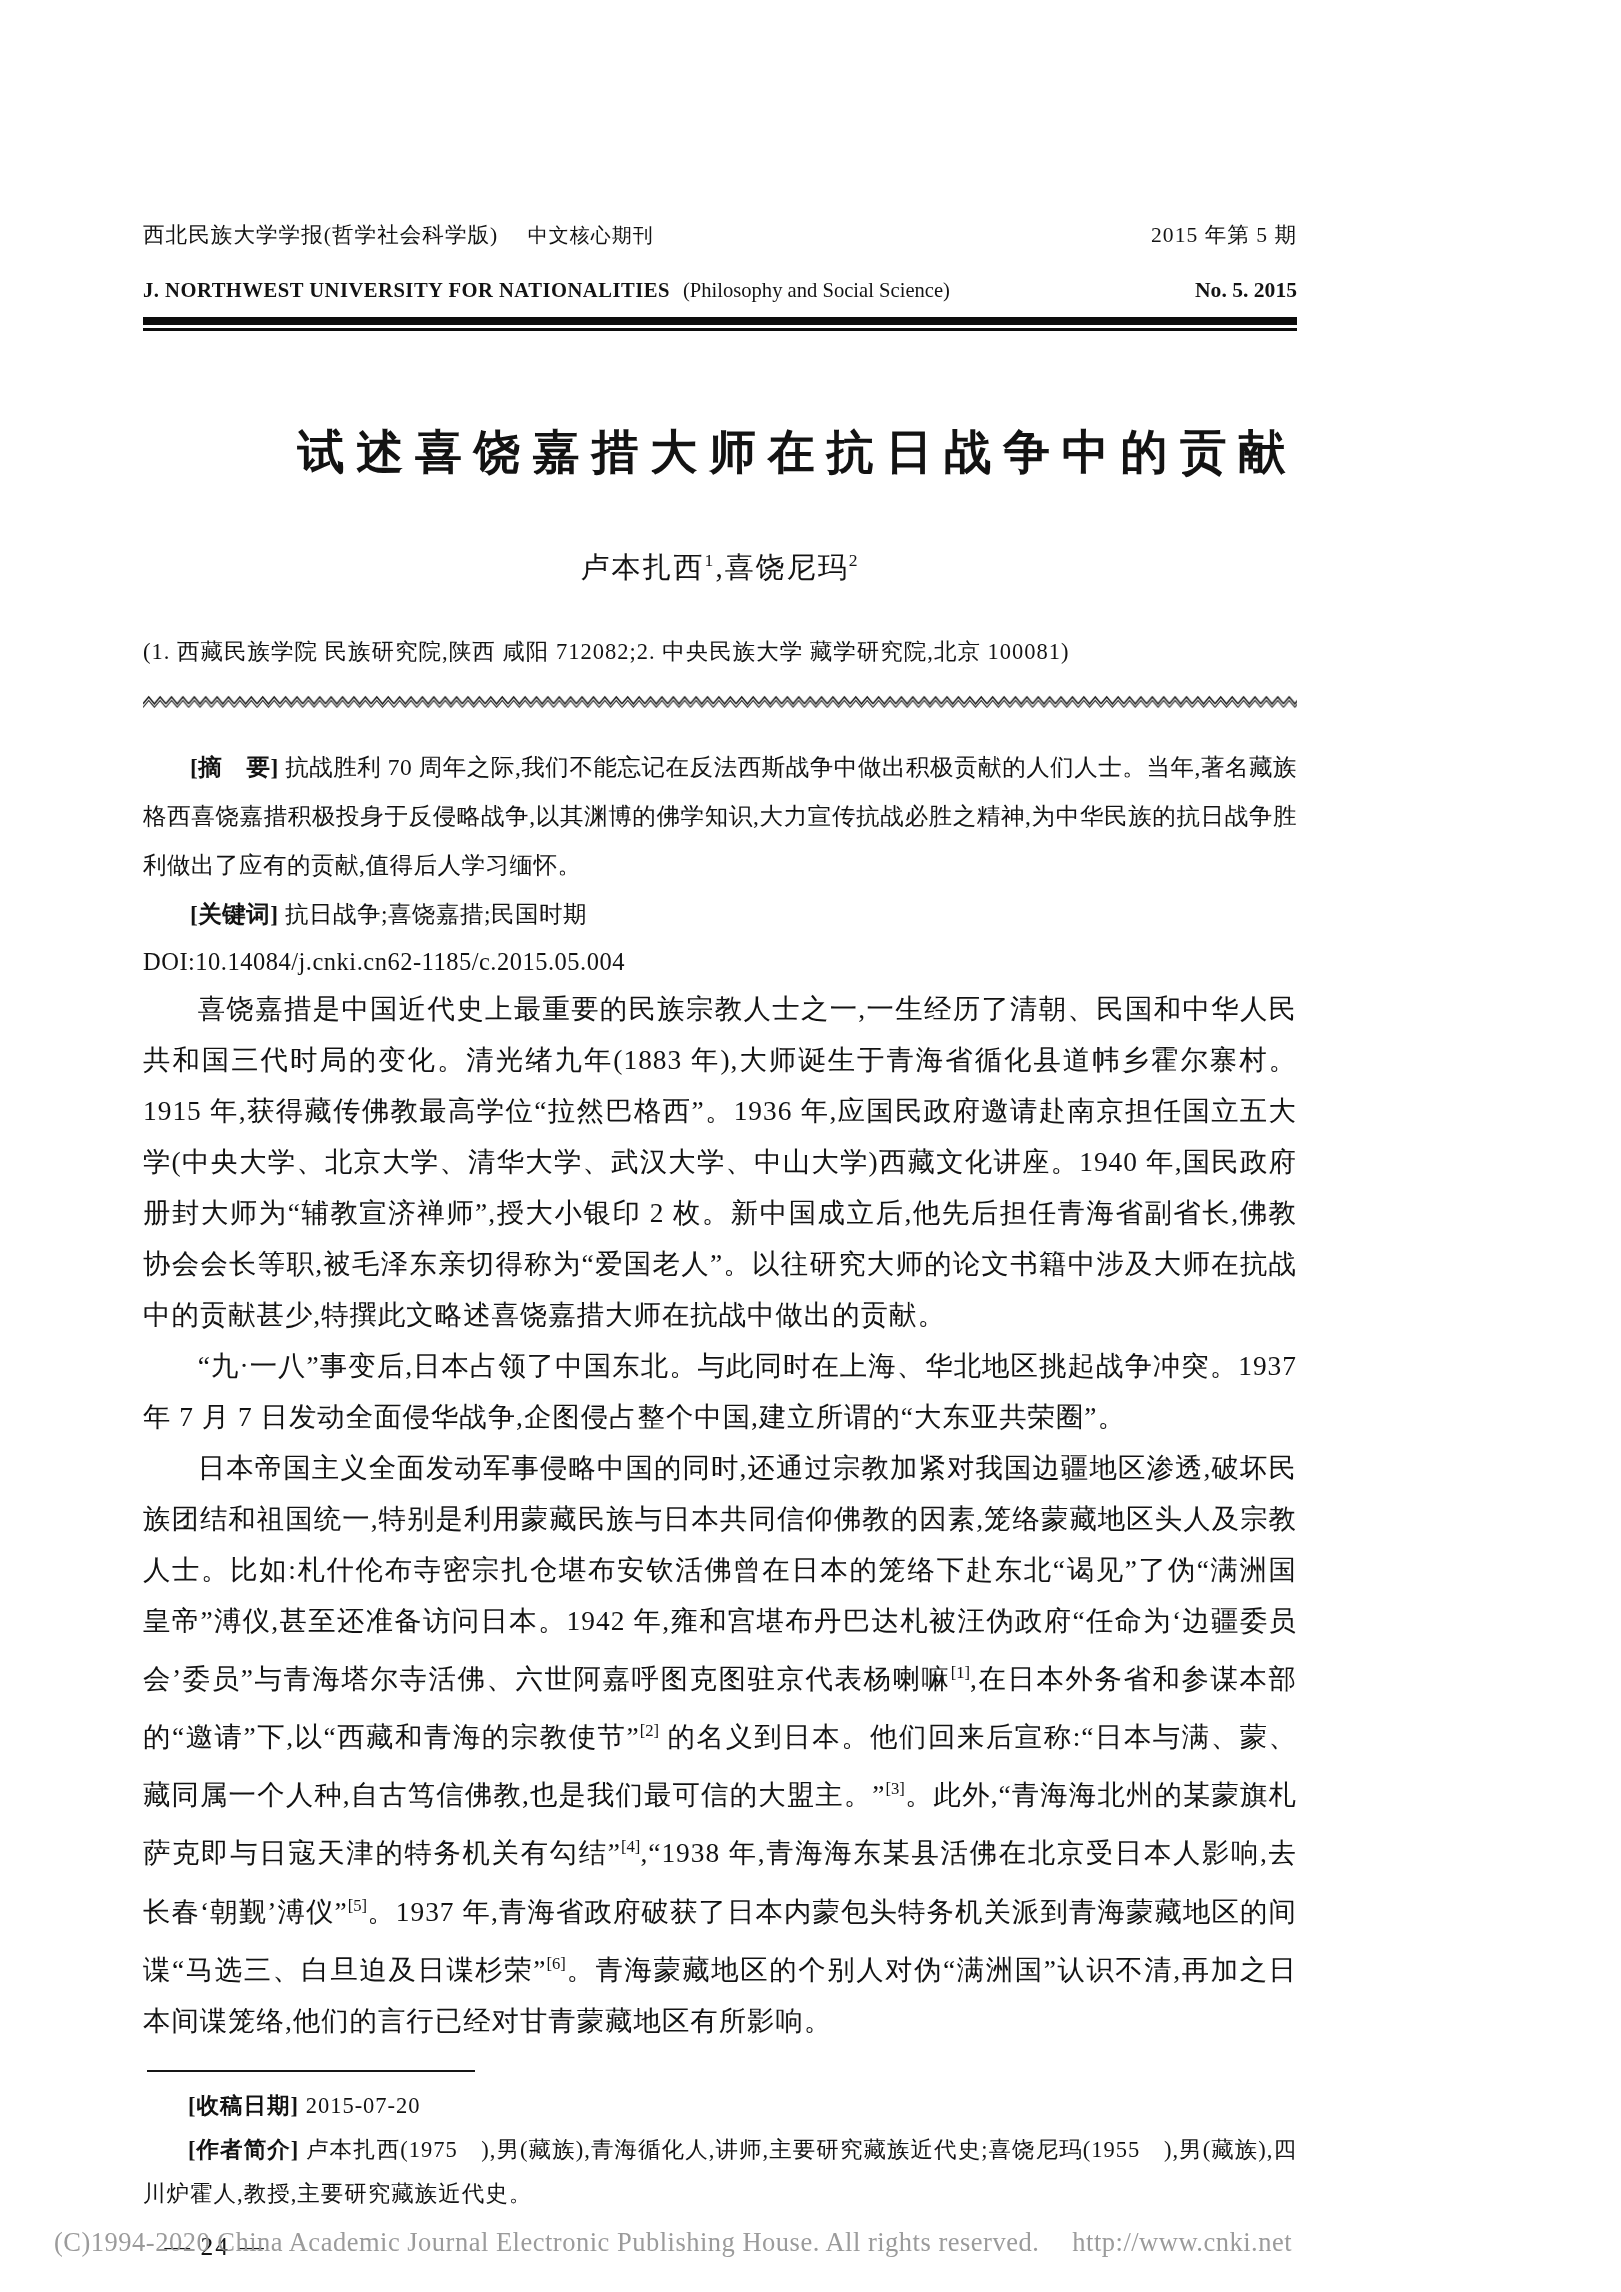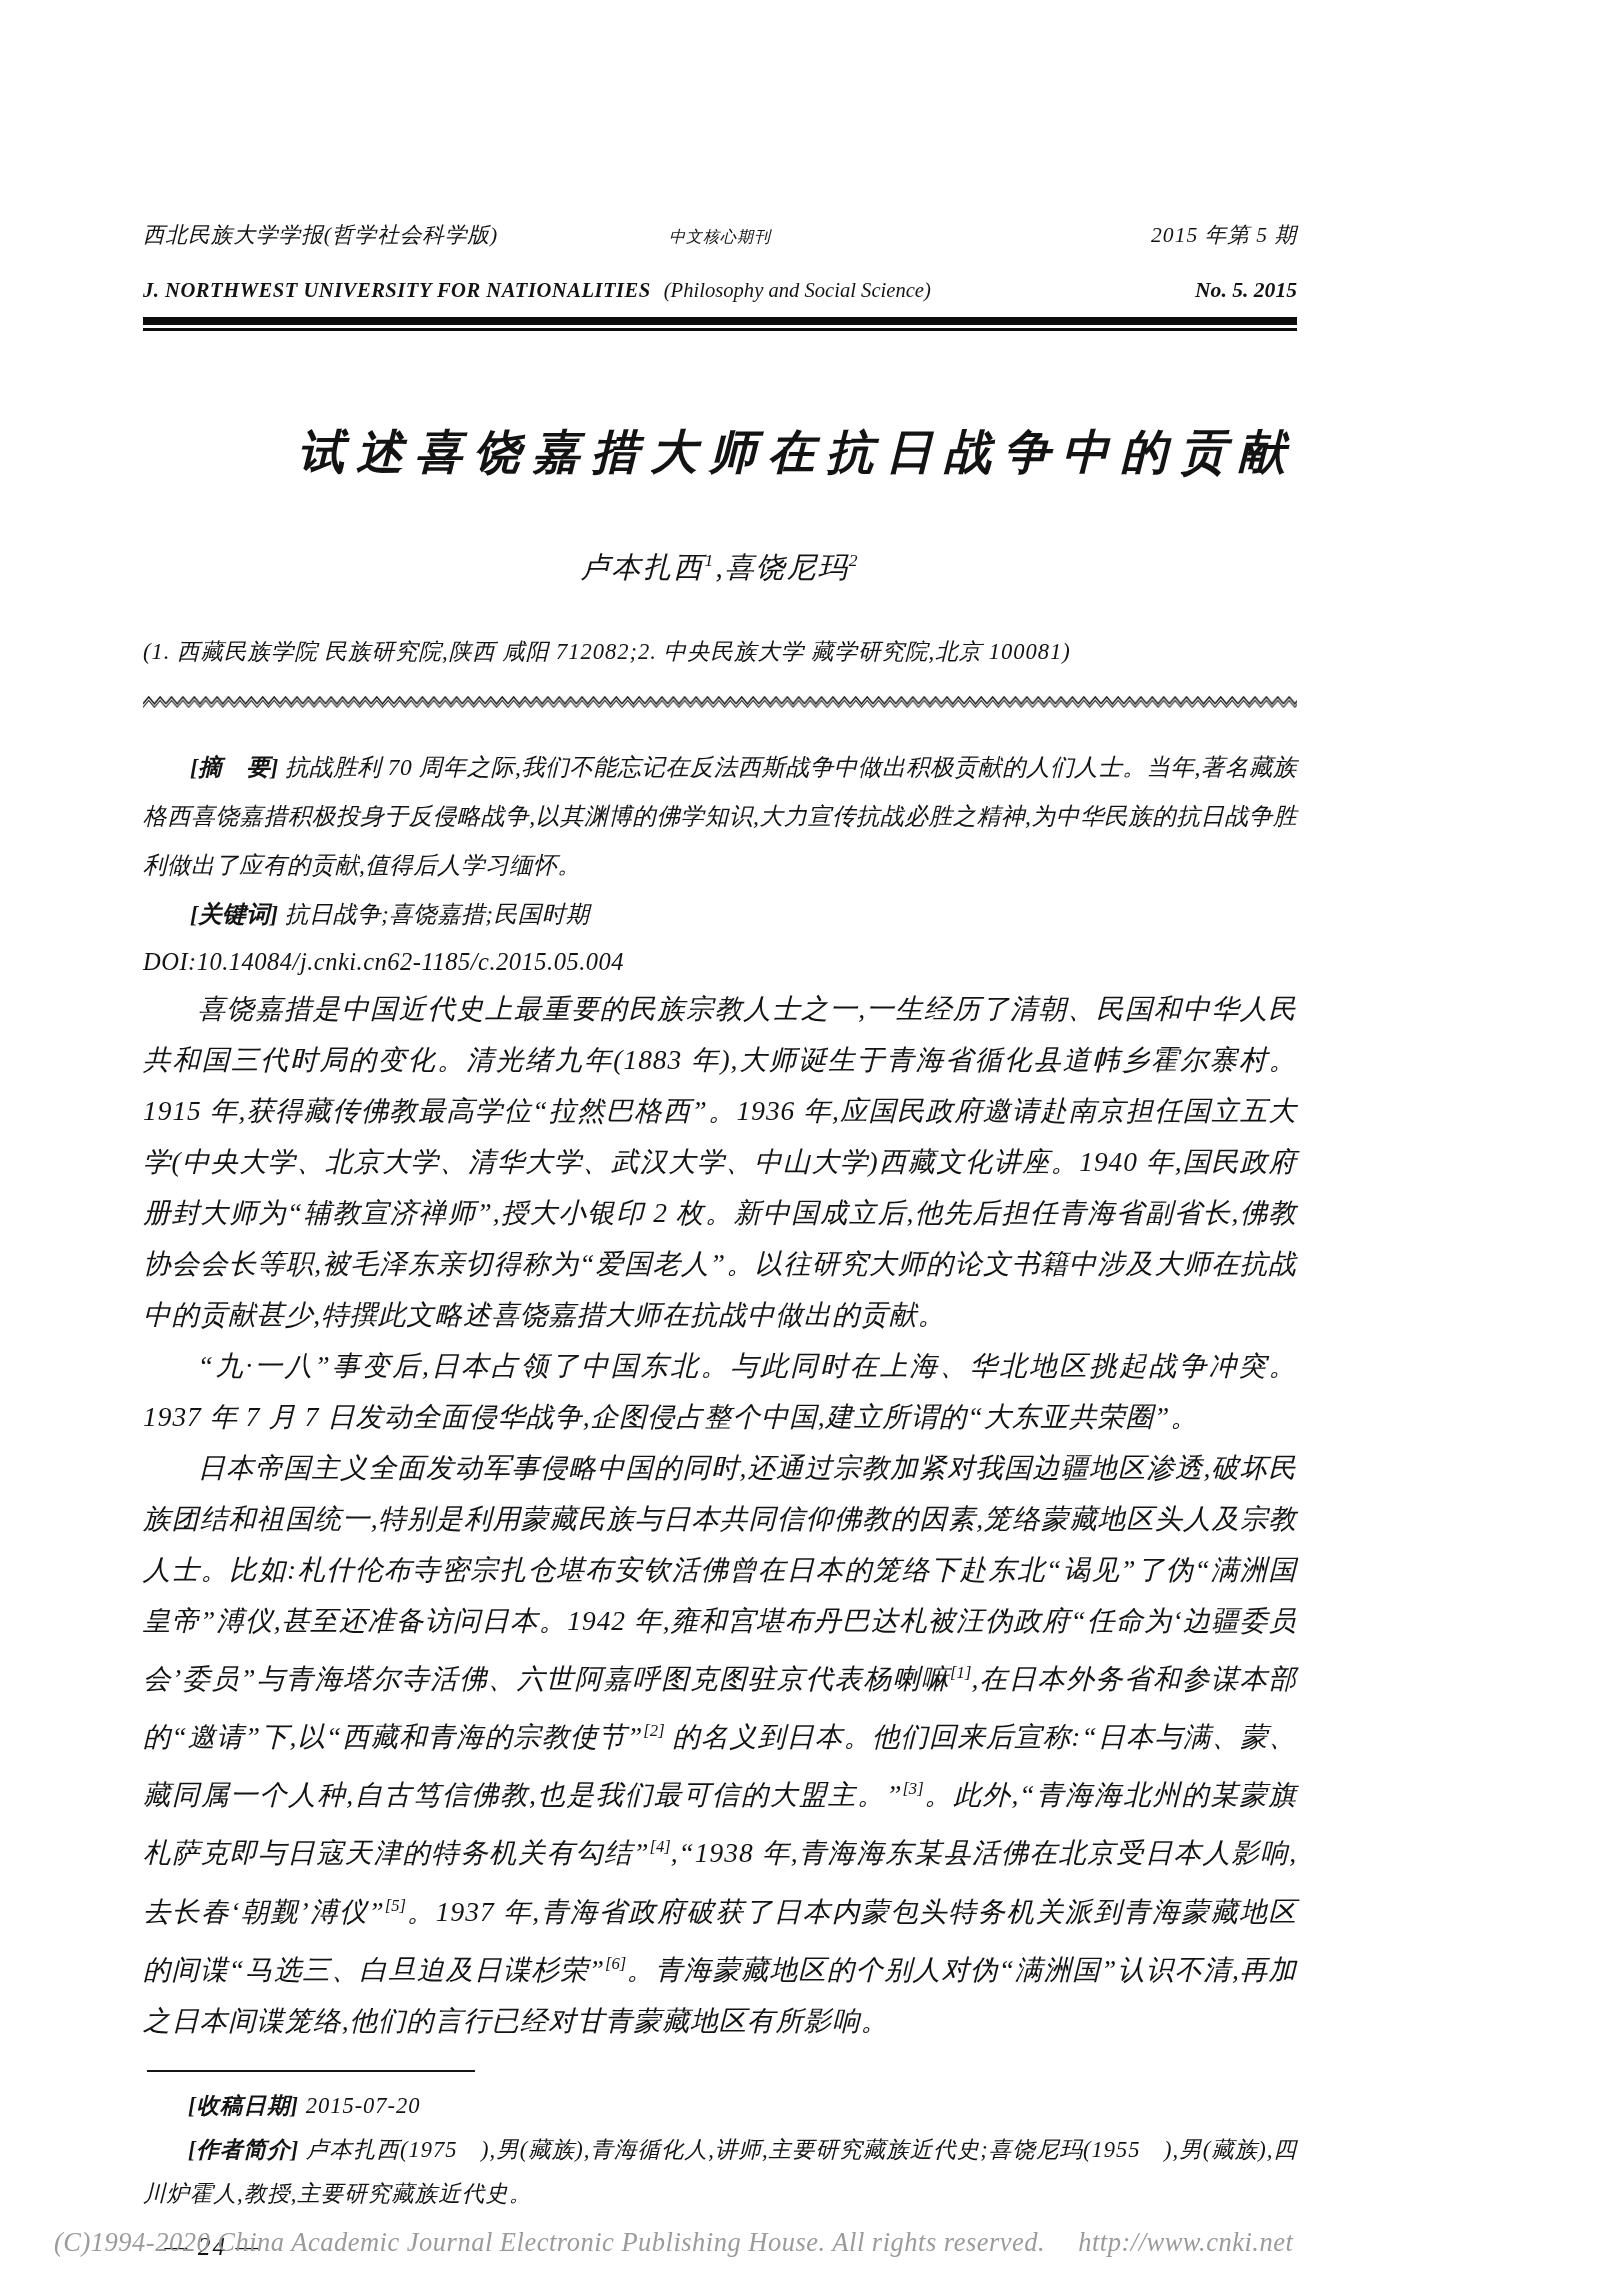--- a/index.html
+++ b/index.html
@@ -3,28 +3,27 @@
 <meta charset="utf-8">
 <style>
   html,body{margin:0;padding:0;background:#ffffff;}
   .page{
     position:relative;
     width:1436px;height:2293px;
     background:#ffffff;
     color:#131313;
     font-family:"Liberation Serif","DejaVu Serif",serif;
     overflow:hidden;
-    font-style:italic;
   }
   .content{padding:220px 139px 0 143px;}
 
   
   .hdr-row1{display:flex;align-items:baseline;font-size:21.6px;letter-spacing:1px;}
   .hdr-row1 .l{flex:1;text-align:left;}
-  .hdr-row1 .c{flex:1;text-align:center;font-size:16px;}
+  .hdr-row1 .c{flex:1;text-align:left;font-size:20px;}
   .hdr-row1 .r{flex:1;text-align:right;}
   .hdr-row2{display:flex;align-items:baseline;margin-top:29px;font-size:20.6px;}
   .hdr-row2 .l{flex:1;text-align:left;}
   .hdr-row2 .r{text-align:right;font-weight:bold;font-size:21.6px;}
   .jr-en{font-weight:bold;letter-spacing:0.5px;}
   .jr-en-sub{font-weight:normal;margin-left:7.8px;}
   .rule-thick{height:8.8px;background:#0c0c0c;margin-top:13.7px;}
   .rule-thin{height:2.9px;background:#0c0c0c;margin-top:2.9px;}
 
   

